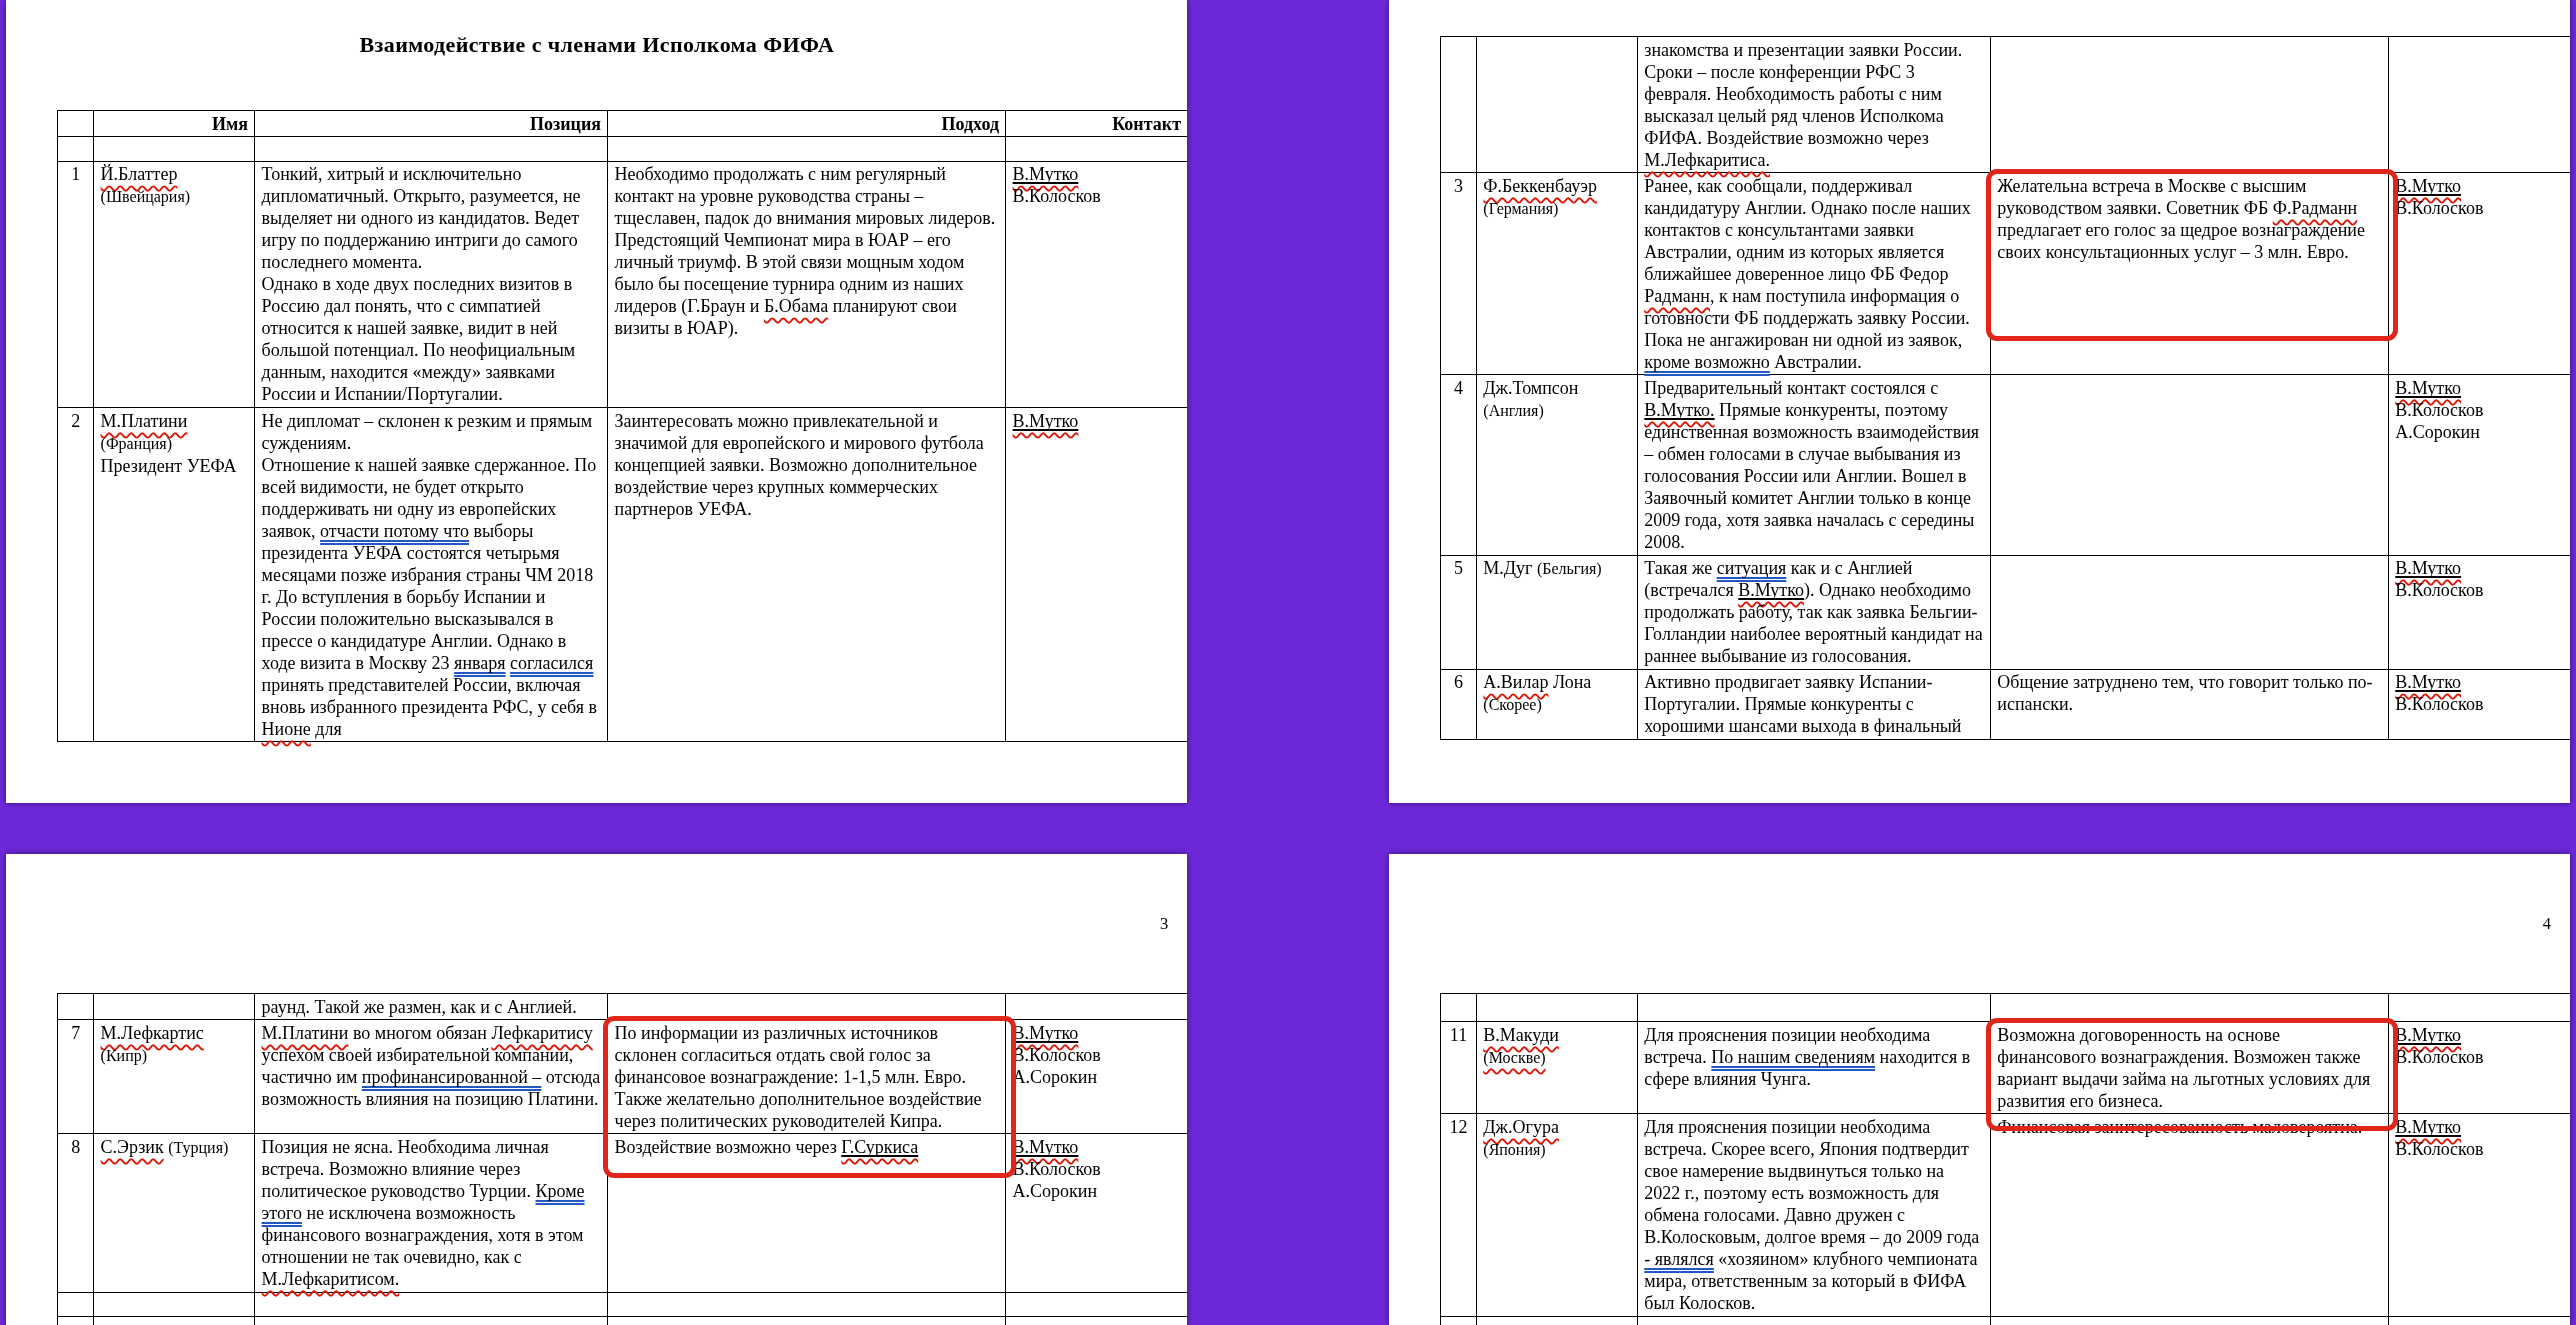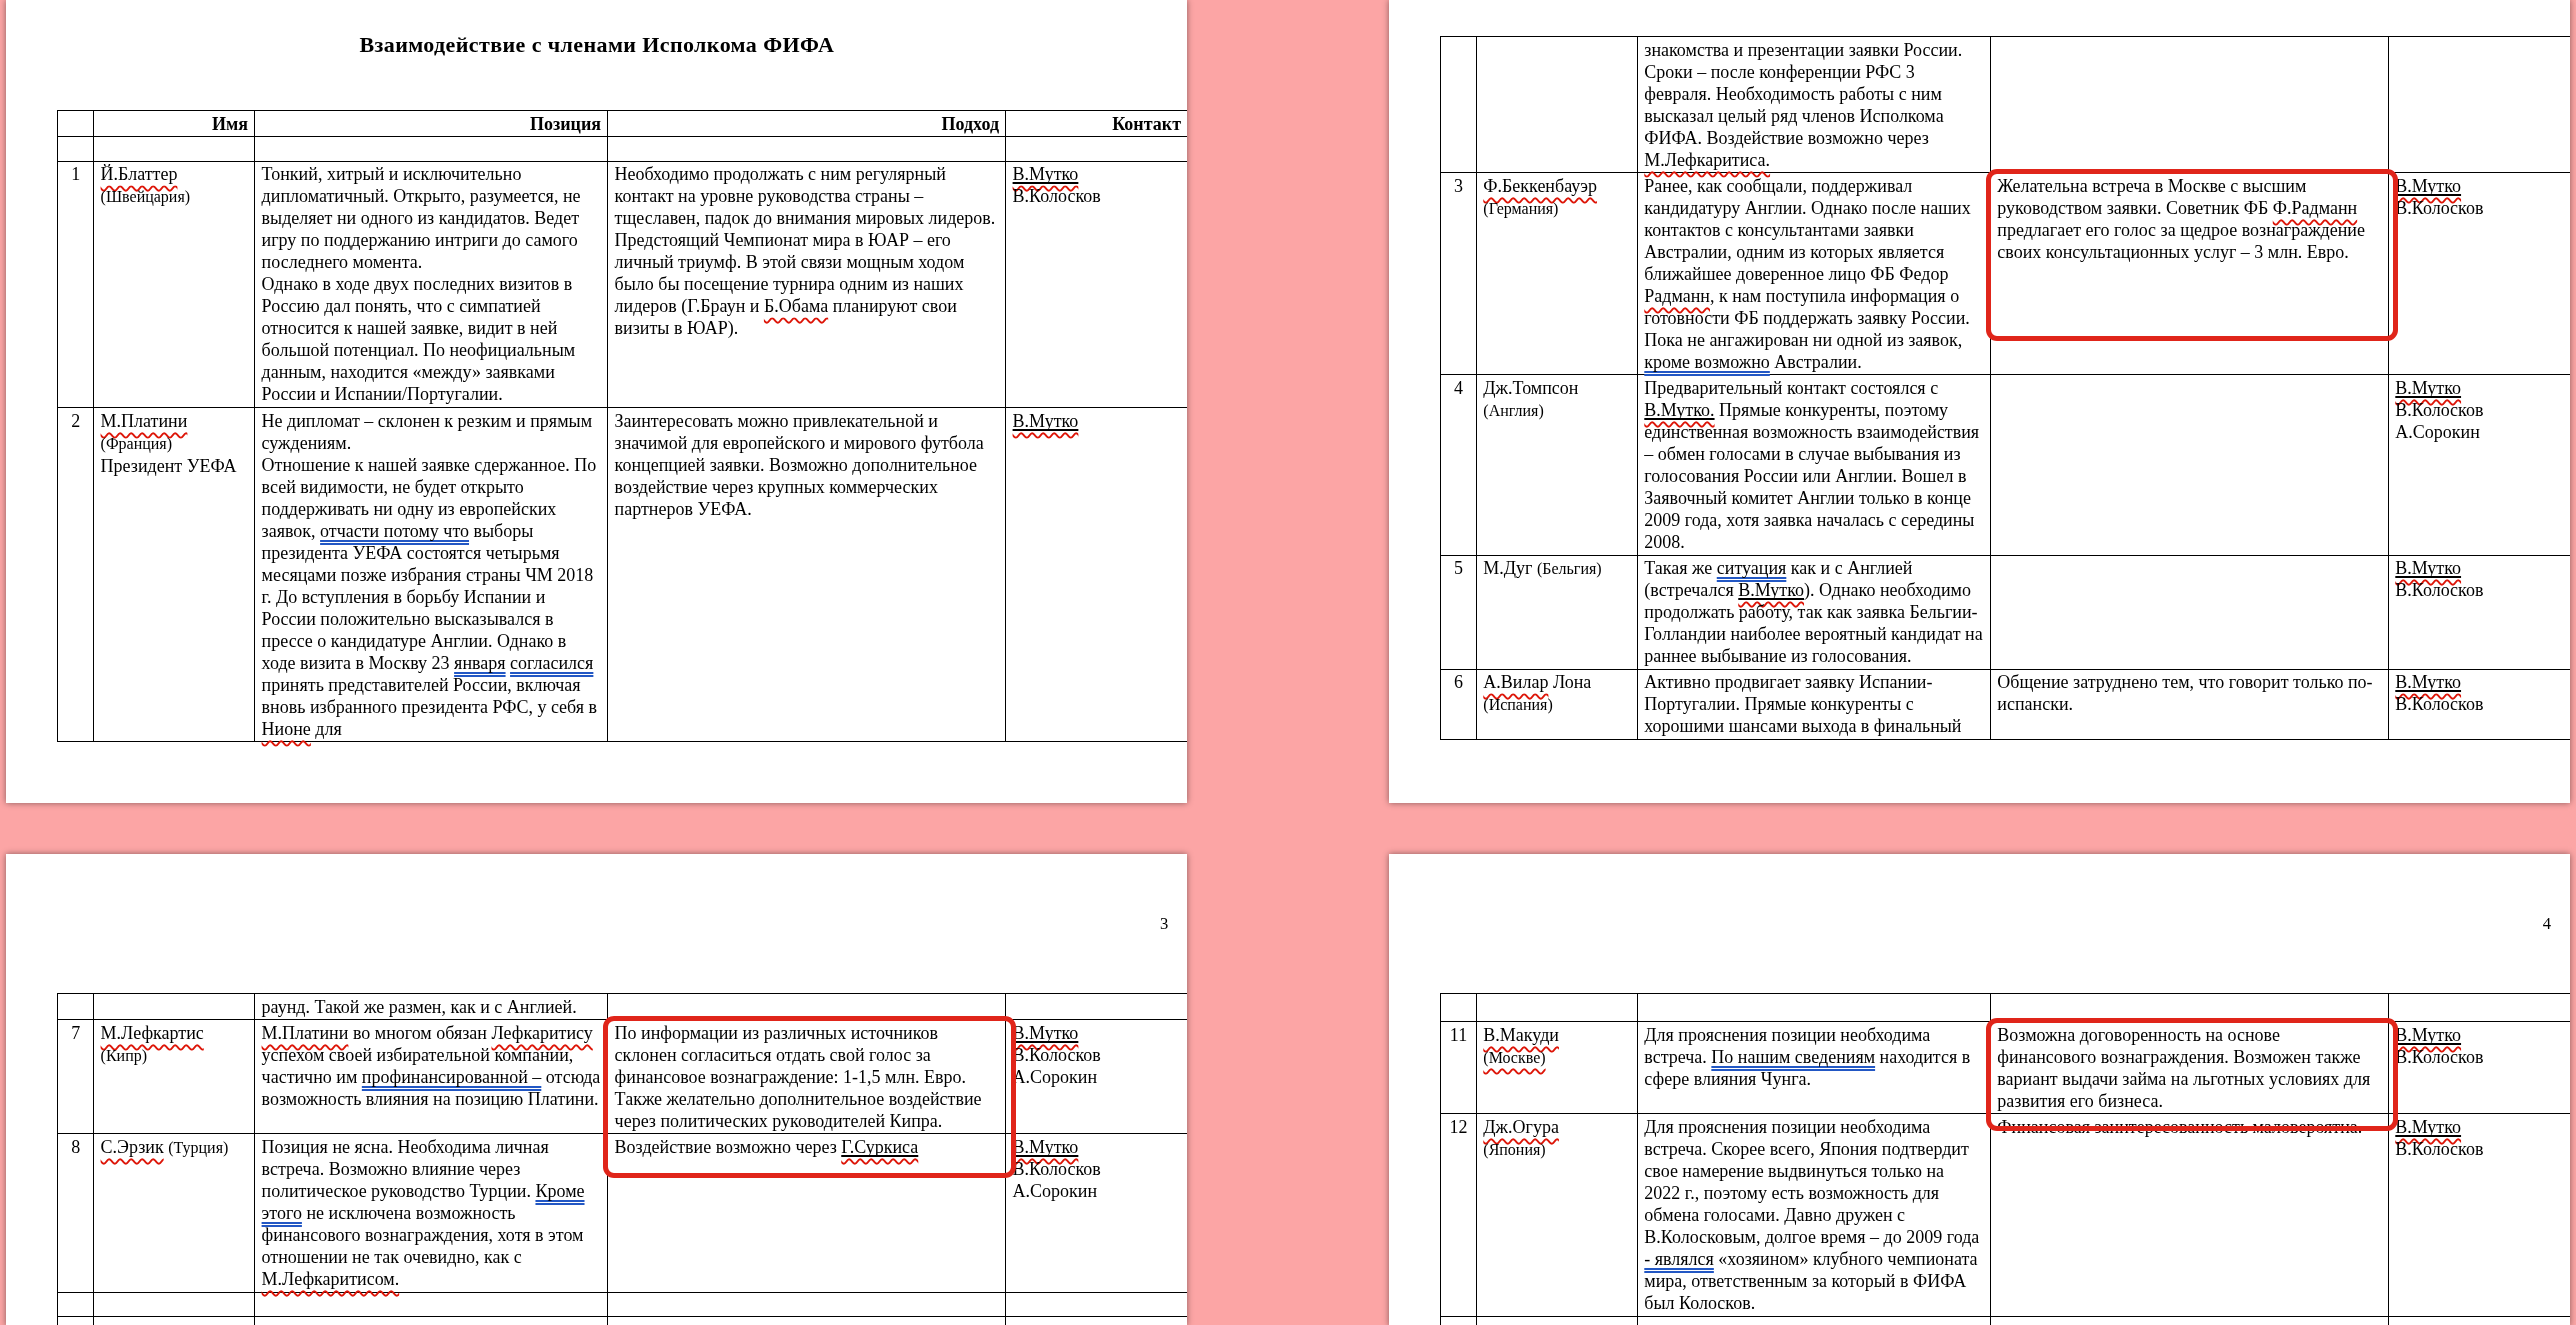--- a/index.html
+++ b/index.html
@@ -1,16 +1,16 @@
 <!DOCTYPE html>
 <html style="font-size:12.6px"><head>
 <meta charset="utf-8">
 <style>
   html,body{margin:0;padding:0;}
-  .viewer{position:relative;width:2576px;height:1326px;background:#fca5a5;font-family:"Liberation Serif",serif;color:#000;overflow:hidden;}
+  .viewer{position:relative;width:2576px;height:1326px;background:#6d28d9;font-family:"Liberation Serif",serif;color:#000;overflow:hidden;}
   .page{position:absolute;background:#ffffff;overflow:hidden;box-shadow:0 0 6.3px rgba(0,0,0,.45);}
   #page1{left:6.3px;top:0;width:1181px;height:803px;}
   #page2{left:1389px;top:0;width:1181px;height:803px;}
   #page3{left:6.3px;top:854px;width:1181px;height:472px;}
   #page4{left:1389px;top:854px;width:1181px;height:472px;}
   .doc-title{position:absolute;top:32px;left:0;width:100%;text-align:center;font-size:22px;font-weight:bold;letter-spacing:0.4px;}
   .pagenum{position:absolute;top:60px;right:19px;font-size:16.6px;}
   .thost{position:absolute;left:51px;width:1133px;}
   #page1 .thost{top:110px;}
   #page2 .thost{top:36px;}
@@ -165,21 +165,21 @@
               <td></td>
               <td>
                 <div class="para"><span><span class="r-u"><span class="r-sp">В.Мутко</span></span></span></div>
                 <div class="para"><span>В.Колосков</span></div>
               </td>
             </tr>
             <tr>
               <td class="num">6</td>
               <td>
                 <div class="para"><span><span class="r-sp">А.Вилар</span></span><span> Лона</span></div>
-                <div class="para"><span class="r-sm">(Испания)</span></div>
+                <div class="para"><span class="r-sm">(Скорее)</span></div>
               </td>
               <td>
                 <div class="para"><span>Активно продвигает заявку Испании-Португалии. Прямые конкуренты с хорошими шансами выхода в финальный</span></div>
               </td>
               <td>
                 <div class="para"><span>Общение затруднено тем, что говорит только по-испански.</span></div>
               </td>
               <td>
                 <div class="para"><span><span class="r-u"><span class="r-sp">В.Мутко</span></span></span></div>
                 <div class="para"><span>В.Колосков</span></div>

